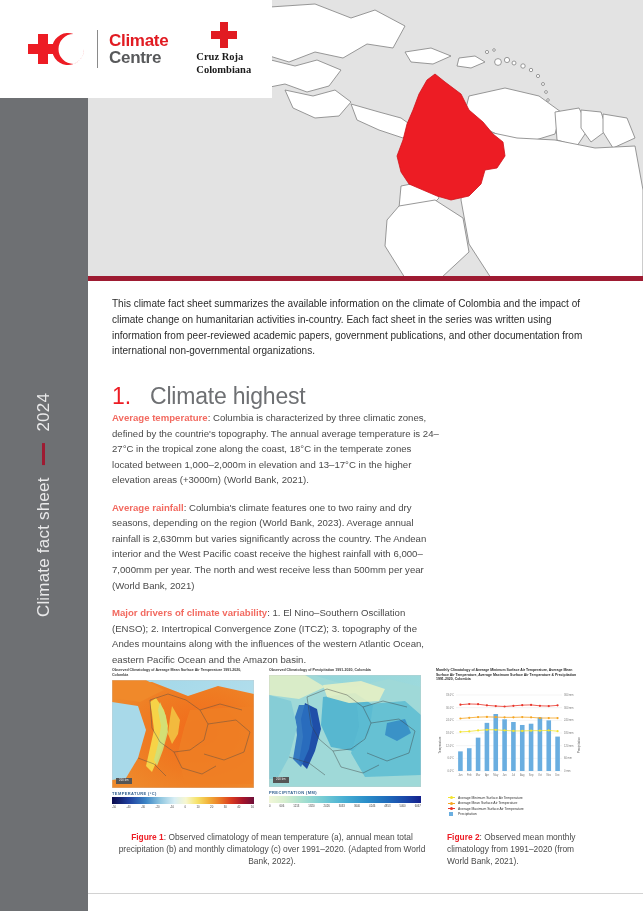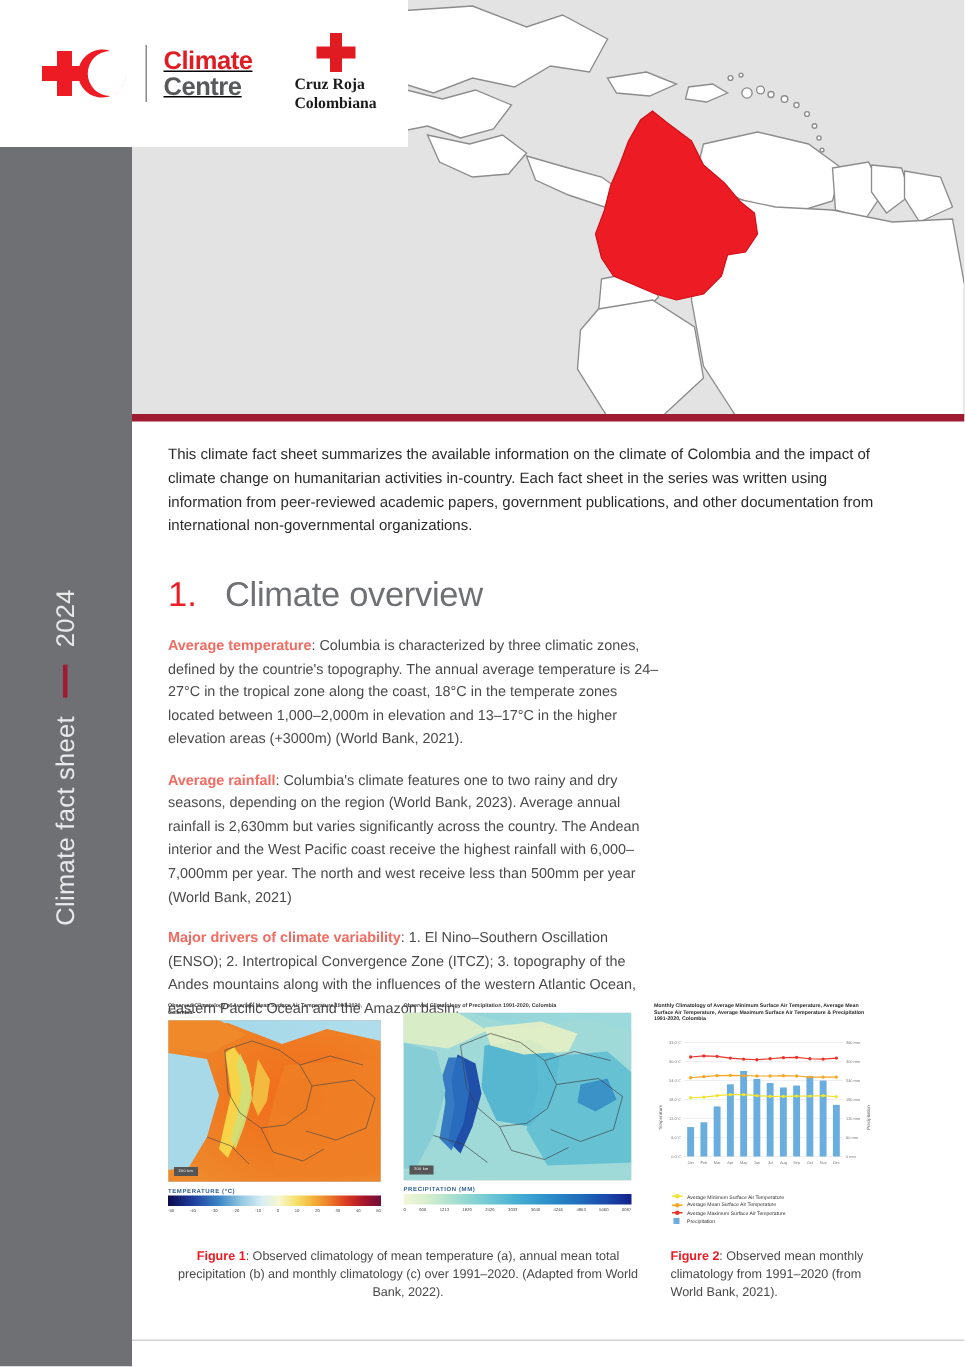--- a/index.html
+++ b/index.html
@@ -17,21 +17,21 @@
     background: #e3e3e3; overflow: hidden;
   }
   .map-svg { position: absolute; top: 0; left: 255px; width: 388px; height: 278px; }
 
   
   .logo-card {
     position: absolute; top: 0; left: 0; width: 272px; height: 98px;
     background: #ffffff; z-index: 5;
     display: flex; align-items: center;
   }
-  .logo-cc { display: flex; align-items: center; margin-left: 28px; text-decoration: underline; }
+  .logo-cc { display: flex; align-items: center; margin-left: 28px; }
   .cc-mark { width: 58px; height: 38px; }
   .cc-divider { width: 1px; height: 38px; background: #8a8a8a; margin: 0 11px; }
   .cc-words { line-height: 1.02; }
   .cc-words .w1 { font-size: 17px; font-weight: bold; color: #e11b22; letter-spacing: -0.3px; }
   .cc-words .w2 { font-size: 17px; font-weight: bold; color: #58595b; letter-spacing: -0.3px; }
   .logo-crc { margin-left: 28px; text-align: left; }
   .crc-cross { width: 26px; height: 26px; margin: 0 auto 3px; position: relative; }
   .crc-cross::before, .crc-cross::after {
     content: ""; position: absolute; background: #e11b22;
   }
@@ -77,21 +77,21 @@
     font-size: 10px; line-height: 1.58; color: #2b2b2b; width: 490px;
   }
 
   .section-head {
     margin-top: 24px; display: flex; align-items: baseline;
     color: #6e7073;
   }
   .section-num { font-size: 23px; color: #ed1c24; width: 38px; }
   .section-title { font-size: 23px; color: #6e7073; letter-spacing: -0.2px; }
 
-  .body-col { width: 330px; margin-top: 13px; }
+  .body-col { width: 330px; }
   .para { font-size: 9.6px; line-height: 1.62; color: #4a4a4a; margin-bottom: 12px; }
   .para b { color: #f26a60; font-weight: bold; }
 
   
   .figures {
     position: absolute; left: 112px; top: 668px; width: 510px;
     display: flex; gap: 15px; z-index: 3;
   }
   .fig { position: relative; }
   .fig-a { width: 142px; }
@@ -233,21 +233,21 @@
     </div>
   </div>
 
   <div class="title-rule"></div>
 
   <div class="content">
     <p class="intro">This climate fact sheet summarizes the available information on the climate of Colombia and the impact of climate change on humanitarian activities in-country. Each fact sheet in the series was written using information from peer-reviewed academic papers, government publications, and other documentation from international non-governmental organizations.</p>
 
     <div class="section-head">
       <span class="section-num">1.</span>
-      <span class="section-title">Climate overview</span>
+      <span class="section-title">Climate highest</span>
     </div>
 
     <div class="body-col">
       <p class="para">
         <b>Average temperature</b><span>: Columbia is characterized by three climatic zones, defined by the countrie's topography. The annual average temperature is 24–27°C in the tropical zone along the coast, 18°C in the temperate zones located between 1,000–2,000m in elevation and 13–17°C in the higher elevation areas (+3000m) (World Bank, 2021).</span>
       </p>
       <p class="para">
         <b>Average rainfall</b><span>: Columbia's climate features one to two rainy and dry seasons, depending on the region (World Bank, 2023). Average annual rainfall is 2,630mm but varies significantly across the country. The Andean interior and the West Pacific coast receive the highest rainfall with 6,000–7,000mm per year. The north and west receive less than 500mm per year (World Bank, 2021)</span>
       </p>
       <p class="para">

